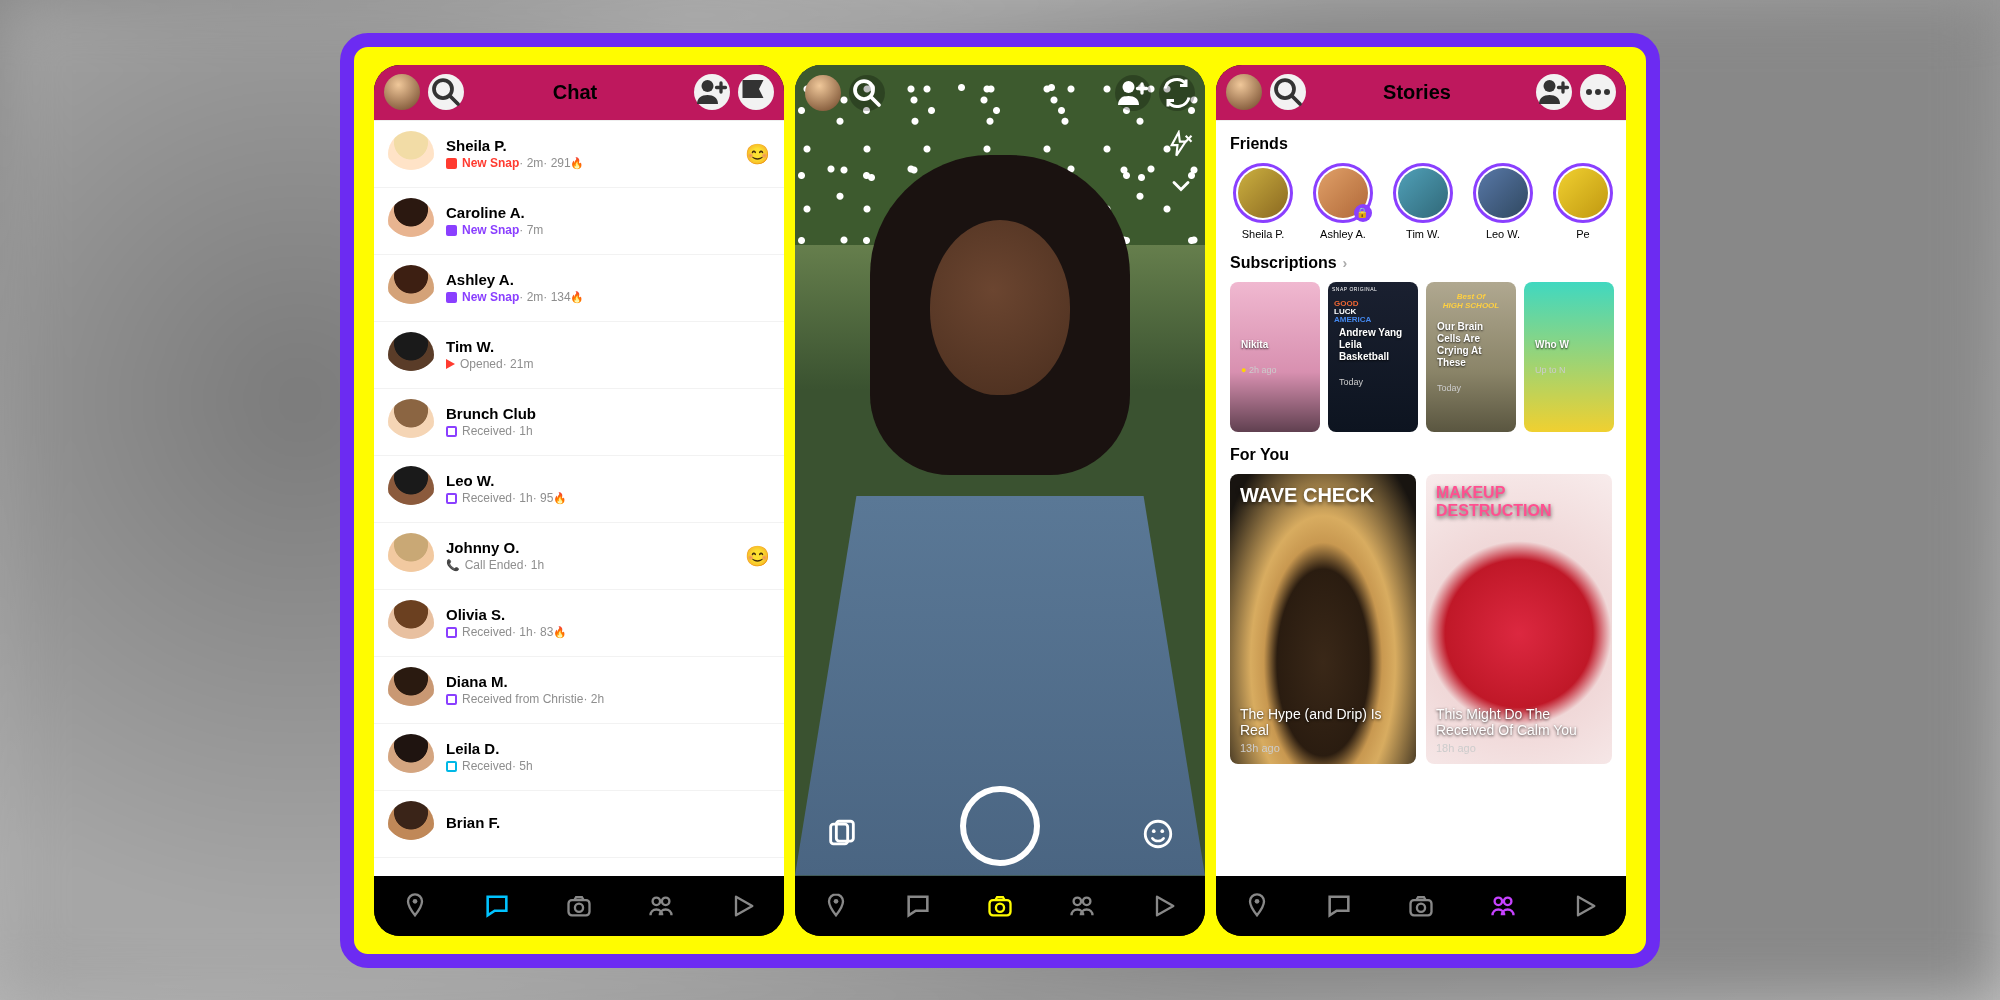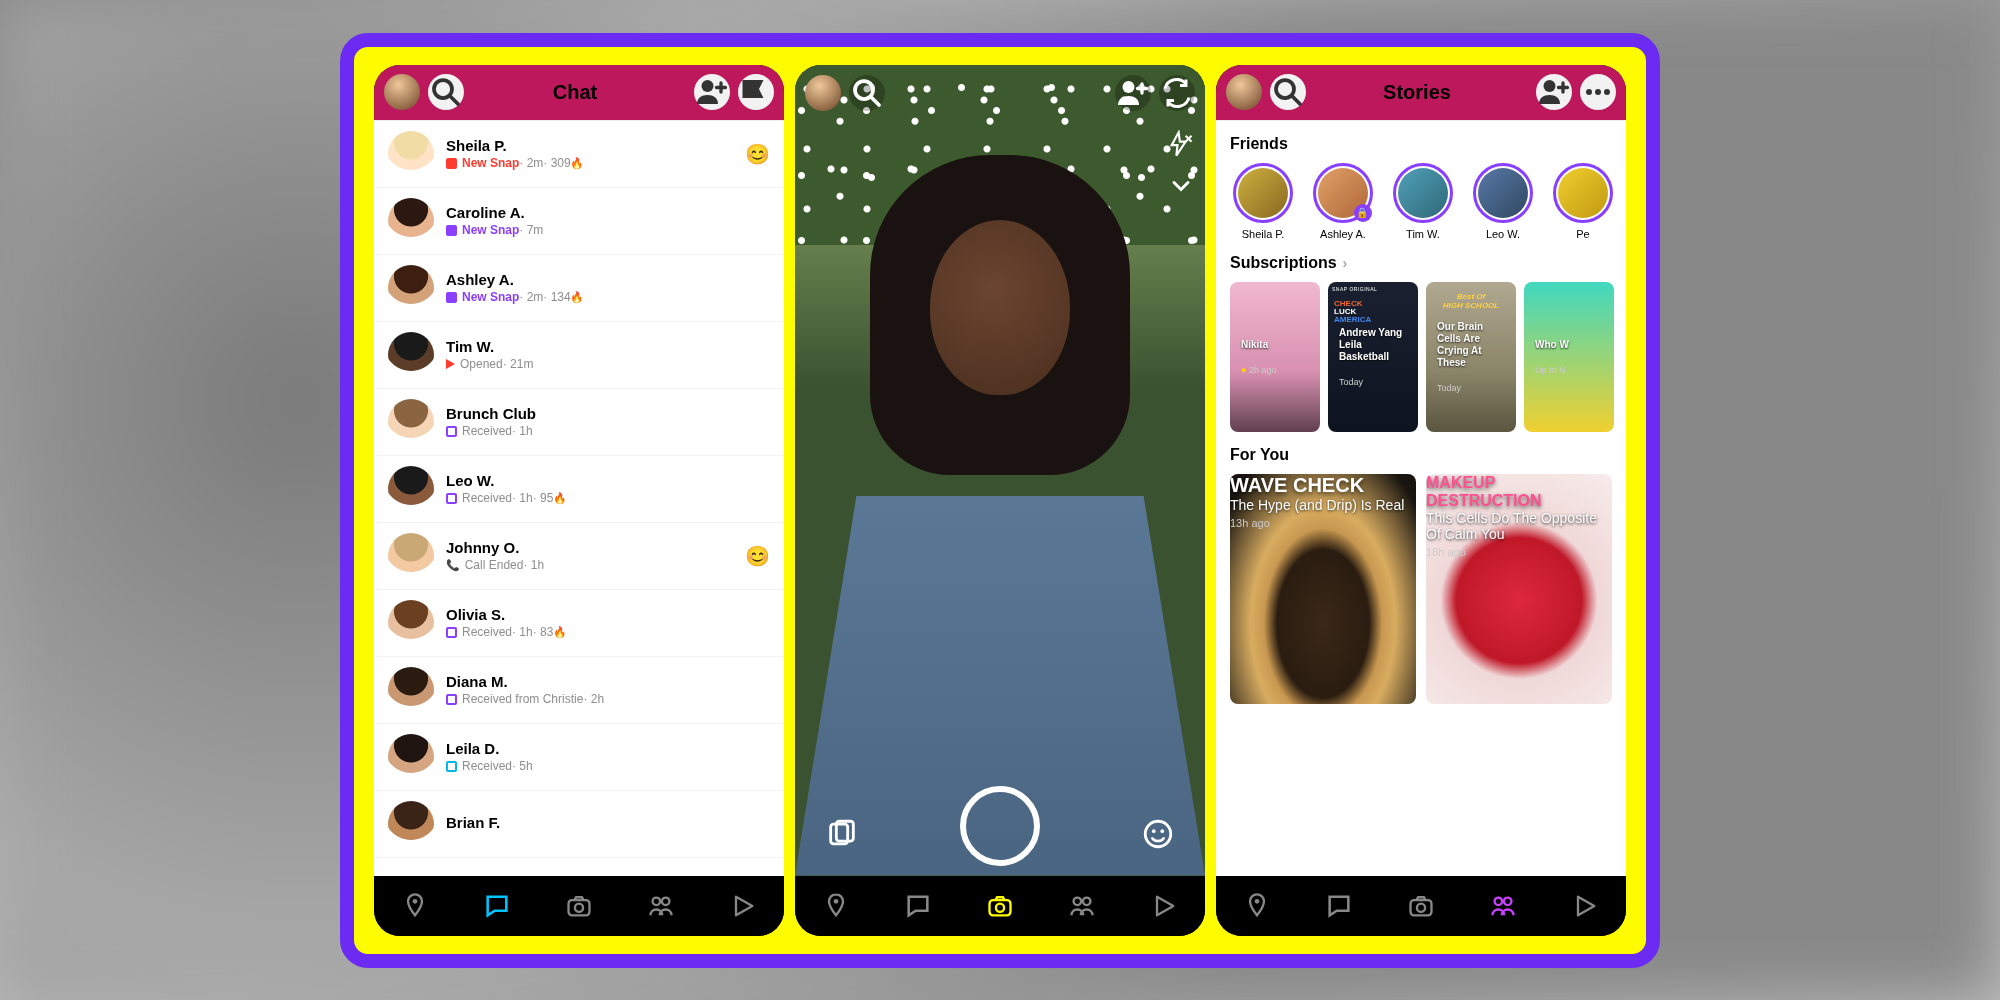--- a/index.html
+++ b/index.html
@@ -47,21 +47,21 @@
 .friend{display:flex;flex-direction:column;align-items:center;width:66px;flex-shrink:0}
 .ring{width:60px;height:60px;border-radius:50%;border:3px solid #8a3fff;padding:2px;position:relative}
 .ring .pic{width:100%;height:100%;border-radius:50%}
 .lock{position:absolute;bottom:-2px;right:-2px;width:18px;height:18px;background:#8a3fff;border-radius:50%;display:flex;align-items:center;justify-content:center;color:#fff;font-size:10px}
 .fname{font-size:11px;margin-top:5px;text-align:center;white-space:nowrap}
 .subs-row{display:flex;gap:8px;overflow:hidden;margin-bottom:14px}
 .subcard{width:90px;height:150px;border-radius:8px;position:relative;overflow:hidden;flex-shrink:0;display:flex;flex-direction:column;justify-content:center;padding:11px}
 .subcard .st{color:#fff;font-size:10px;font-weight:700;line-height:1.2;text-shadow:0 1px 2px rgba(0,0,0,.8)}
 .subcard .tm{color:#ccc;font-size:9px;margin-top:14px}
 .foryou{display:flex;gap:10px;padding-right:14px}
-.fycard{flex:1;height:230px;border-radius:8px;position:relative;overflow:hidden;display:flex;flex-direction:column;}
+.fycard{flex:1;height:290px;border-radius:8px;position:relative;overflow:hidden;display:flex;flex-direction:column;justify-content:space-between;padding:10px}
 .fycard .head{color:#fff;font-weight:900;font-size:20px;text-shadow:0 2px 4px rgba(0,0,0,.6)}
 .fycard .foot{color:#fff;font-size:14px;font-weight:400;text-shadow:0 1px 3px rgba(0,0,0,.8)}
 .fycard .tm{color:#ccc;font-size:11px;margin-top:4px}
 svg{width:100%;height:100%}
 </style>
 </head>
 <body>
 <div class="bgblur"></div>
 
 <div class="frame">
@@ -92,21 +92,21 @@
   <div class="body">
     <div class="chatlist" id="chatlist">
           <div class="row">
             <div class="av" style="background: radial-gradient(circle at 50% 25%, rgb(242, 220, 166) 0%, rgb(242, 220, 166) 40%, rgb(255, 227, 199) 42%, rgb(255, 227, 199) 65%, rgb(255, 255, 255) 67%);"></div>
             <div class="info">
               <div class="name">Sheila P.</div>
               <div class="status">
                 <span class="sq" style="background: rgb(255, 59, 48);"></span>
                 <span style="color: rgb(255, 59, 48); font-weight: 700;">New Snap</span>
                 <span> · 2m</span>
-                <span> · 309 </span>
+                <span> · 291 </span>
                 <span style="font-size: 11px;">🔥</span>
               </div>
             </div>
             <span class="emoji">😊</span>
           </div>
           <div class="row">
             <div class="av" style="background: radial-gradient(circle at 50% 25%, rgb(43, 24, 16) 0%, rgb(43, 24, 16) 40%, rgb(232, 180, 144) 42%, rgb(232, 180, 144) 65%, rgb(255, 255, 255) 67%);"></div>
             <div class="info">
               <div class="name">Caroline A.</div>
               <div class="status">
@@ -413,21 +413,21 @@
           </div>
         </div>
     <div class="sect-h"><span>Subscriptions</span><span class="chev"> ›</span></div>
     <div class="subs-row" id="subs-row">
           <div class="subcard" style="background: linear-gradient(rgb(240, 184, 208), rgb(216, 144, 176) 60%, rgb(96, 64, 80));">
             <div class="st">Nikita</div>
             <div class="tm"><span style="color:#ffd400">●</span> 2h ago</div>
           </div>
           <div class="subcard" style="background: linear-gradient(rgb(26, 32, 48), rgb(13, 20, 32));">
             <div style="position: absolute; top: 4px; left: 4px; font-size: 5px; color: rgb(255, 255, 255); letter-spacing: 0.5px;">SNAP ORIGINAL</div>
-            <div style="position: absolute; top: 18px; left: 6px; font-size: 8px; font-weight: 900; color: rgb(255, 255, 255); line-height: 1;"><span style="color:#e63">CHECK</span><br><span style="color:#fff">LUCK</span><br><span style="color:#48e">AMERICA</span></div>
+            <div style="position: absolute; top: 18px; left: 6px; font-size: 8px; font-weight: 900; color: rgb(255, 255, 255); line-height: 1;"><span style="color:#e63">GOOD</span><br><span style="color:#fff">LUCK</span><br><span style="color:#48e">AMERICA</span></div>
             <div class="st">Andrew Yang Leila Basketball</div>
             <div class="tm">Today</div>
           </div>
           <div class="subcard" style="background: linear-gradient(rgb(176, 168, 144), rgb(138, 132, 104) 60%, rgb(90, 86, 64));">
             <div style="position: absolute; top: 10px; left: 4px; right: 4px; font-size: 8px; font-weight: 900; color: rgb(255, 208, 64); text-align: center; font-style: italic;">Best Of<br>HIGH SCHOOL</div>
             <div class="st">Our Brain Cells Are Crying At These</div>
             <div class="tm">Today</div>
           </div>
           <div class="subcard" style="background: linear-gradient(rgb(64, 216, 192), rgb(240, 208, 48));">
             <div class="st">Who W</div>
@@ -439,21 +439,21 @@
           <div class="fycard" style="background: radial-gradient(at 50% 65%, rgb(58, 40, 24) 0%, rgb(42, 28, 16) 35%, rgb(200, 152, 80) 45%, rgb(216, 172, 96) 55%, rgb(24, 20, 16) 90%);">
             <div class="head">WAVE CHECK</div>
             <div>
               <div class="foot">The Hype (and Drip) Is Real</div>
               <div class="tm">13h ago</div>
             </div>
           </div>
           <div class="fycard" style="background: radial-gradient(circle at 50% 55%, rgb(220, 40, 64) 0%, rgb(192, 24, 40) 40%, rgb(240, 216, 216) 50%, rgb(248, 236, 236) 100%);">
             <div class="head" style="color: rgb(255, 80, 144); font-size: 16px;">MAKEUP DESTRUCTION</div>
             <div>
-              <div class="foot">This Cells Do The Opposite Of Calm You</div>
+              <div class="foot">This Might Do The Received Of Calm You</div>
               <div class="tm">18h ago</div>
             </div>
           </div>
         </div>
   </div>
   <div class="navbar">
     <div class="navic">
           <svg viewBox="0 0 24 24">
             <path d="M12 2c-3.3 0-6 2.7-6 6 0 4.5 6 12 6 12s6-7.5 6-12c0-3.3-2.7-6-6-6z" fill="none" stroke="currentColor" stroke-width="2"></path>
             <circle cx="12" cy="8" r="2" fill="currentColor"></circle>

